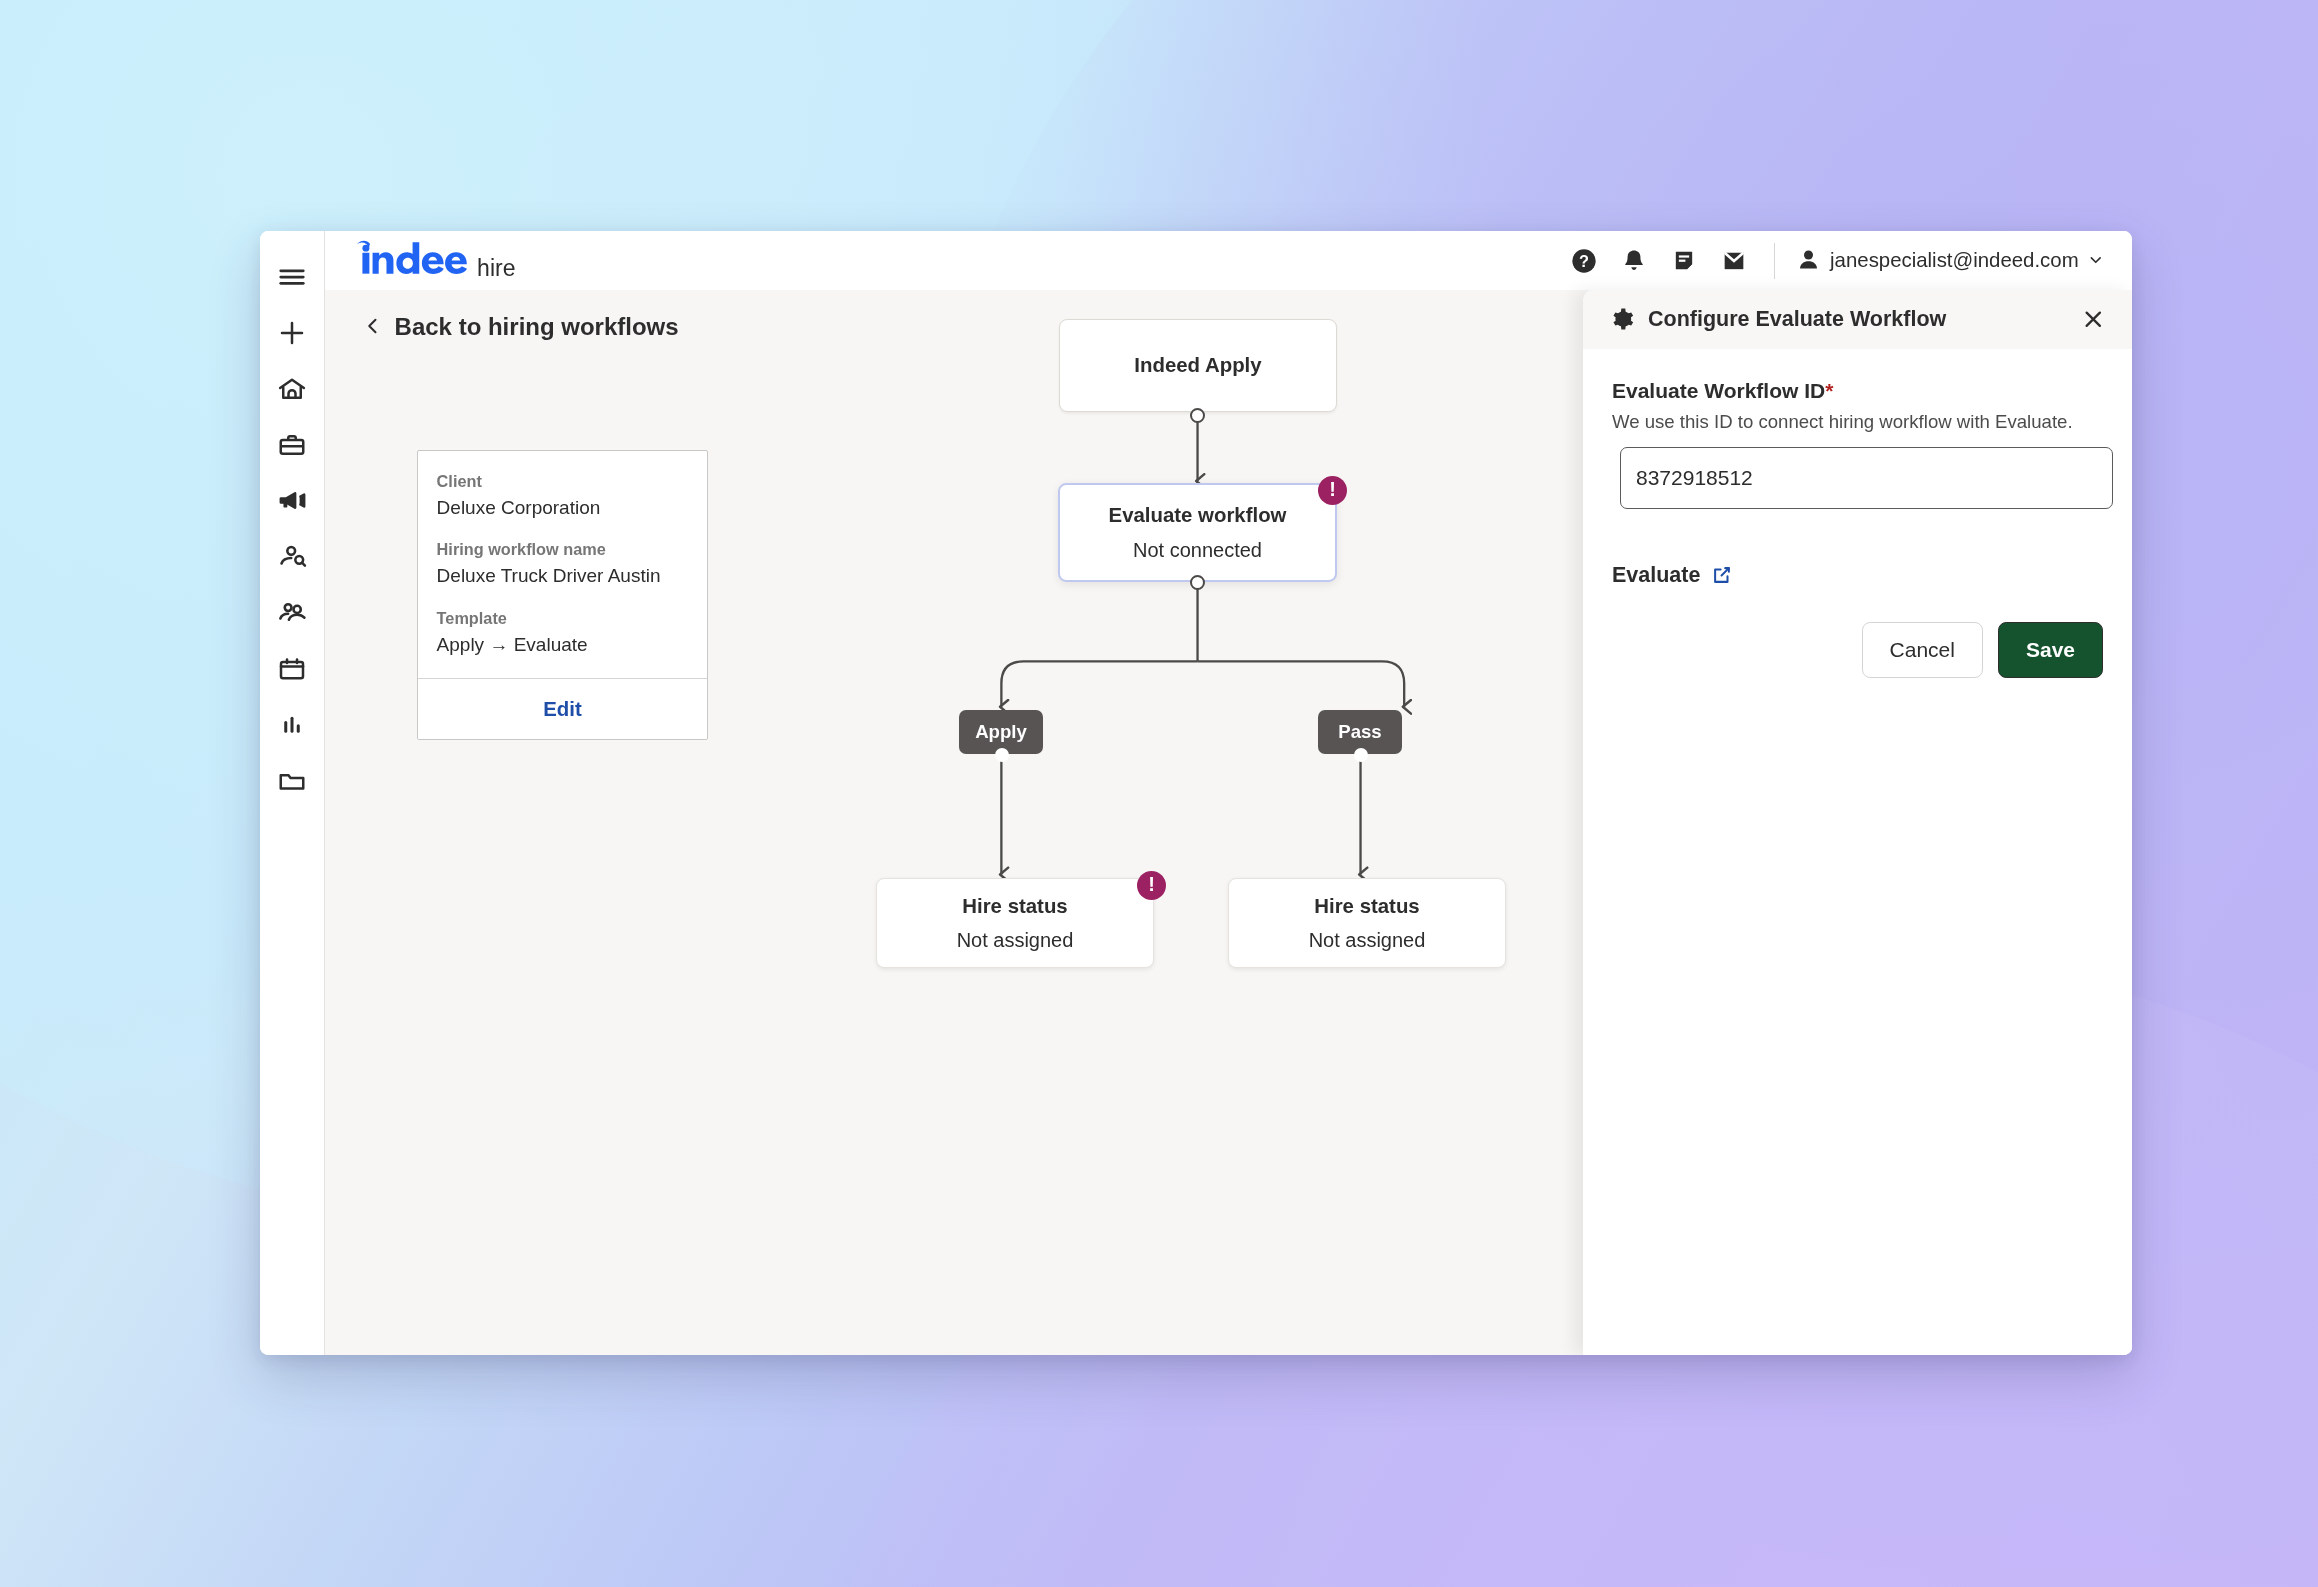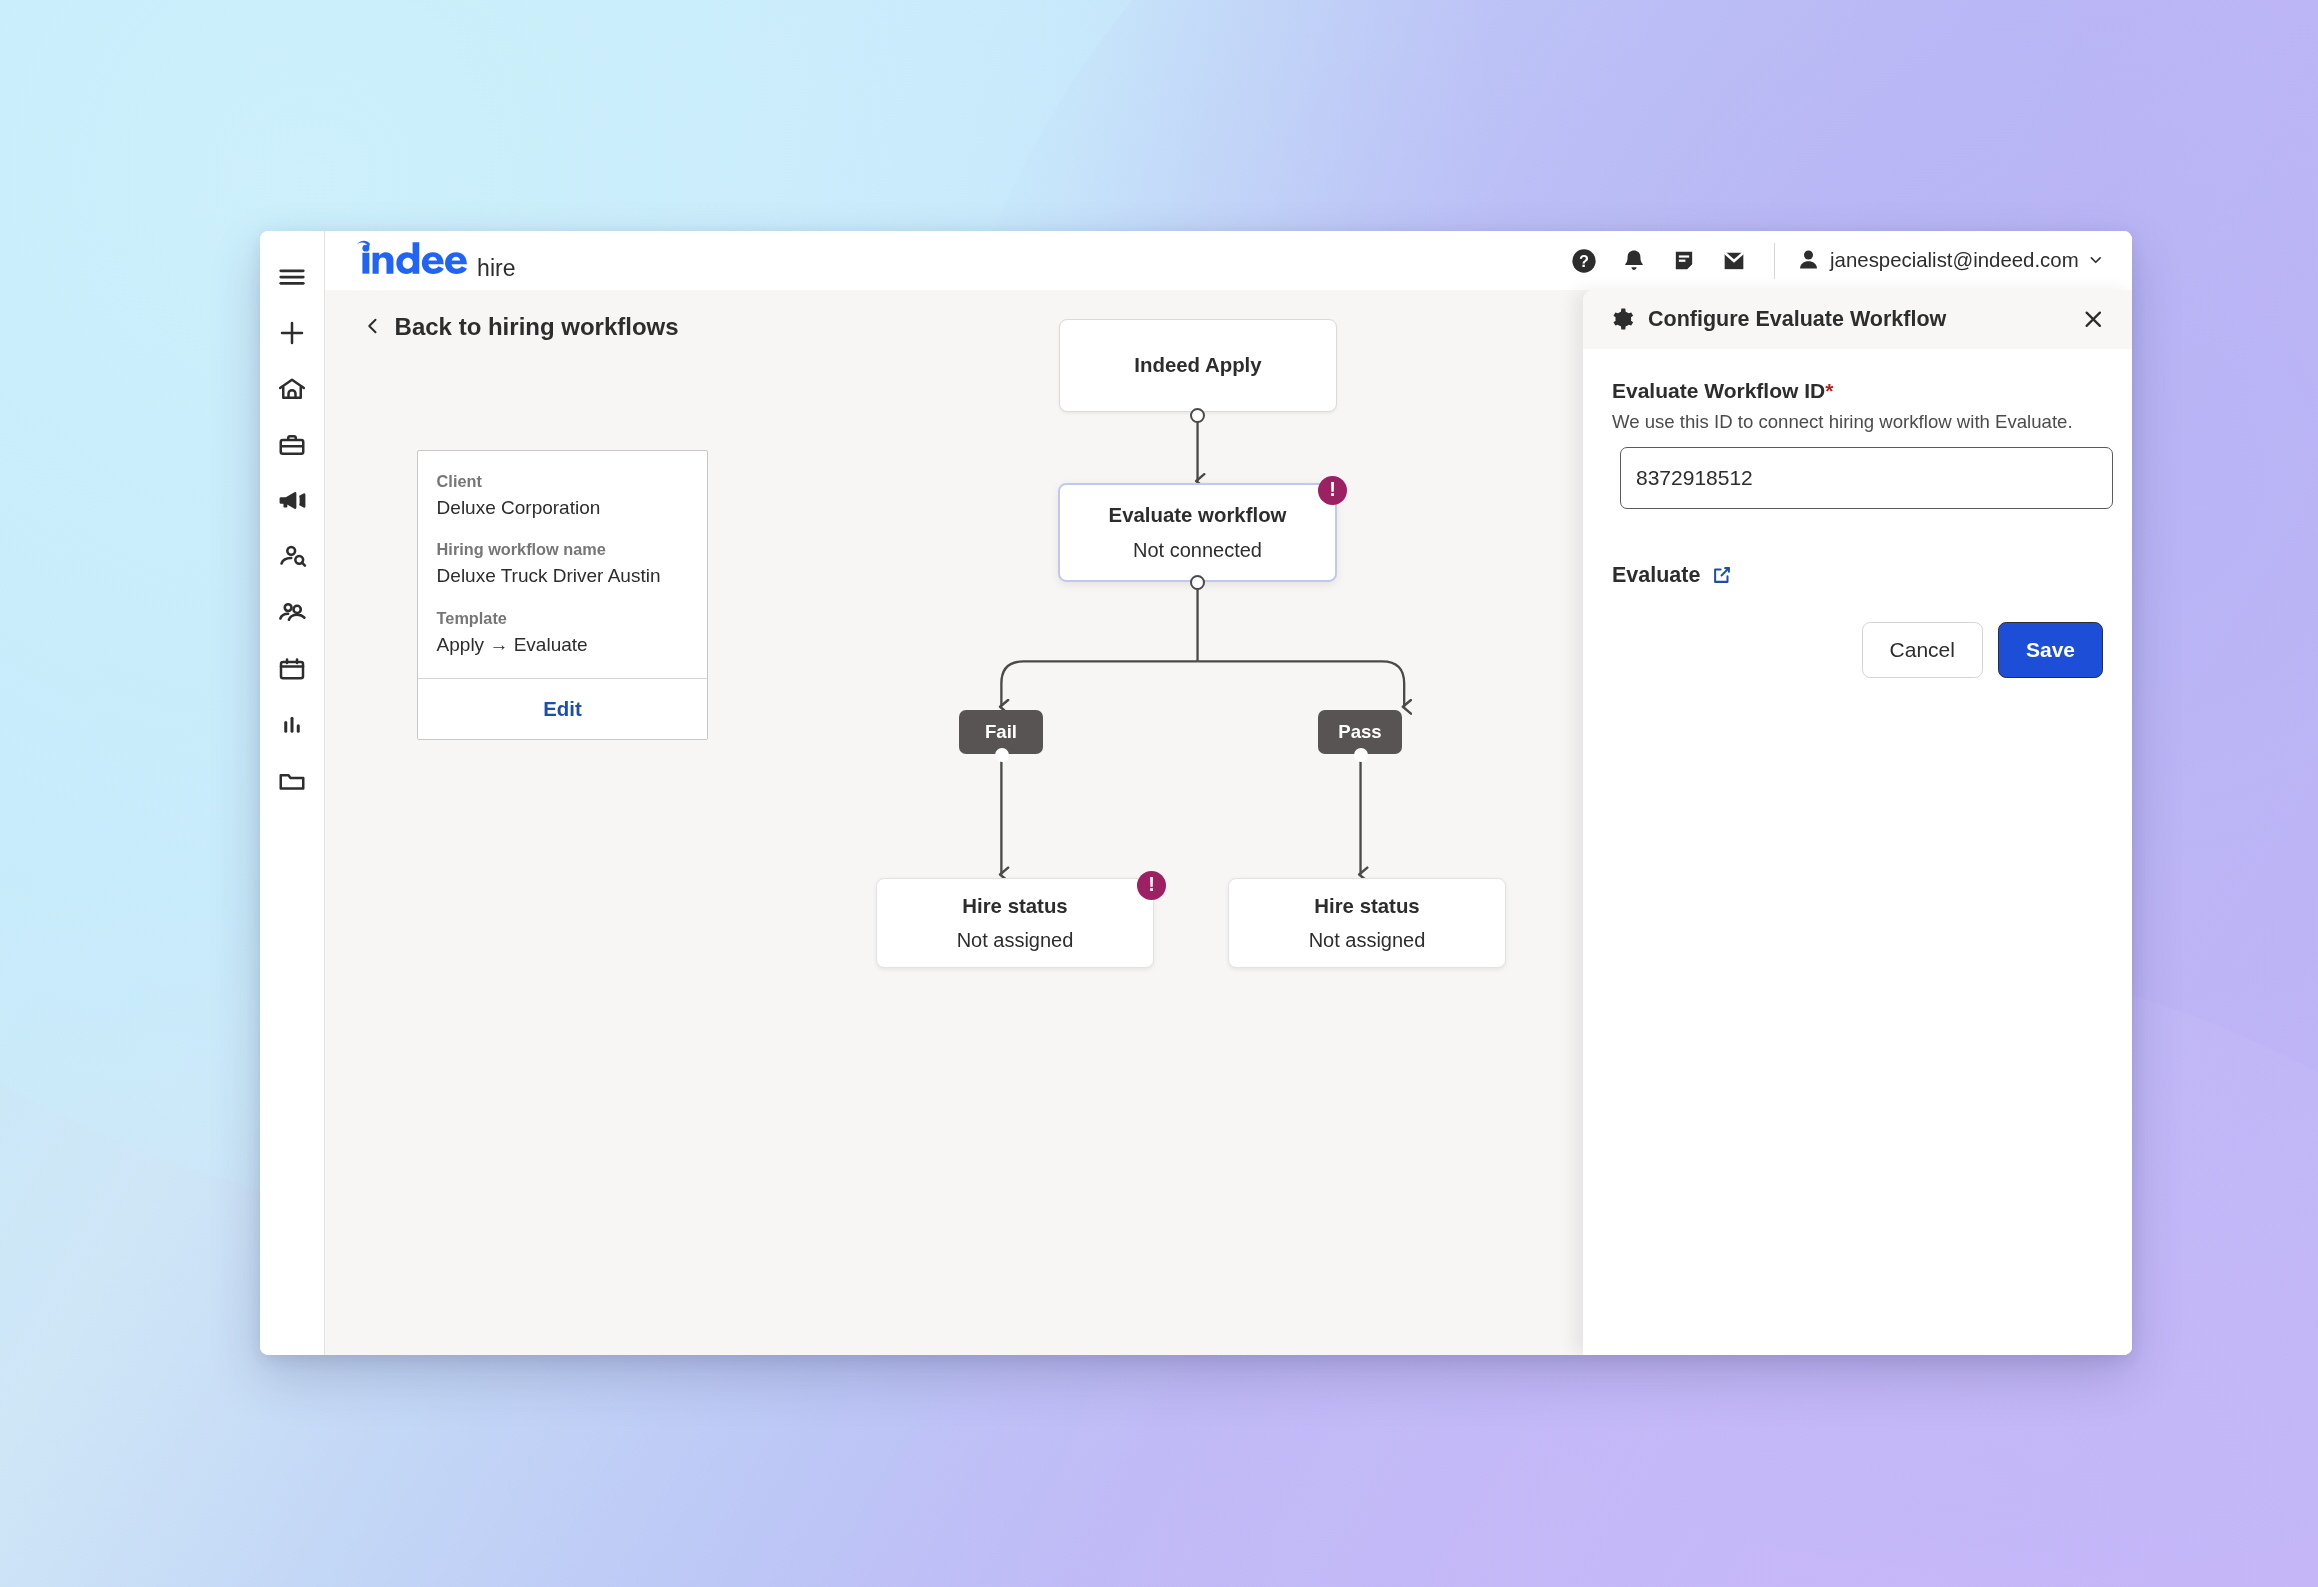--- a/index.html
+++ b/index.html
@@ -435,21 +435,21 @@
     border: 1.2px solid #d6d4d2;
     border-radius: 8.2px;
     font-size: 21px;
     font-family: "Liberation Sans", sans-serif;
     color: #2d2d2d;
     cursor: pointer;
   }
   #btn-save {
     height: 56px;
     padding: 0 27px;
-    background: #1d4ed8;
+    background: #14532d;
     border: 1.2px solid #2d2d2d;
     border-radius: 8.2px;
     font-size: 21px;
     font-weight: 700;
     font-family: "Liberation Sans", sans-serif;
     color: #ffffff;
     cursor: pointer;
   }
 </style>
 </head>
@@ -673,21 +673,21 @@
             <div class="node" id="node-evaluate">
               <div class="n-title">Evaluate workflow</div>
               <div class="n-sub">Not connected</div>
             </div>
             <div class="alert-badge" id="badge-evaluate">
               <span>!</span>
             </div>
             <div class="port" style="left:865px; top:285px;"></div>
 
             <div class="pill" id="pill-fail">
-              <span>Fail</span>
+              <span>Apply</span>
             </div>
             <div class="port solid" style="left:670px; top:458px;"></div>
 
             <div class="pill" id="pill-pass">
               <span>Pass</span>
             </div>
             <div class="port solid" style="left:1029px; top:458px;"></div>
 
             <div class="node" id="node-hire-left">
               <div class="n-title">Hire status</div>

